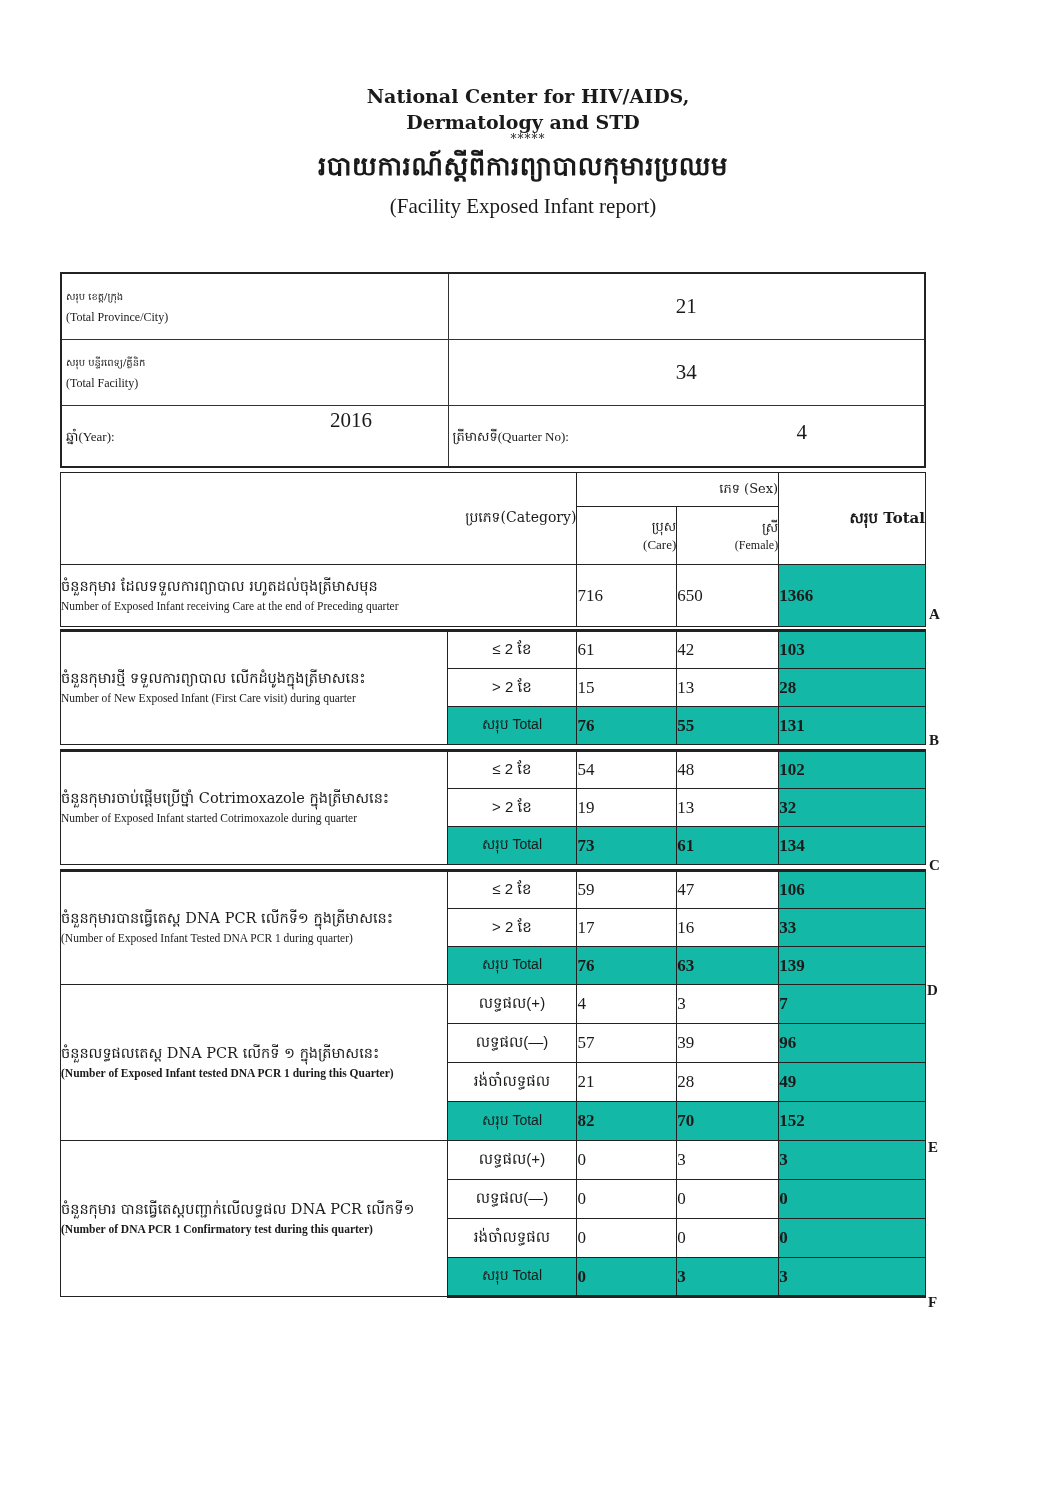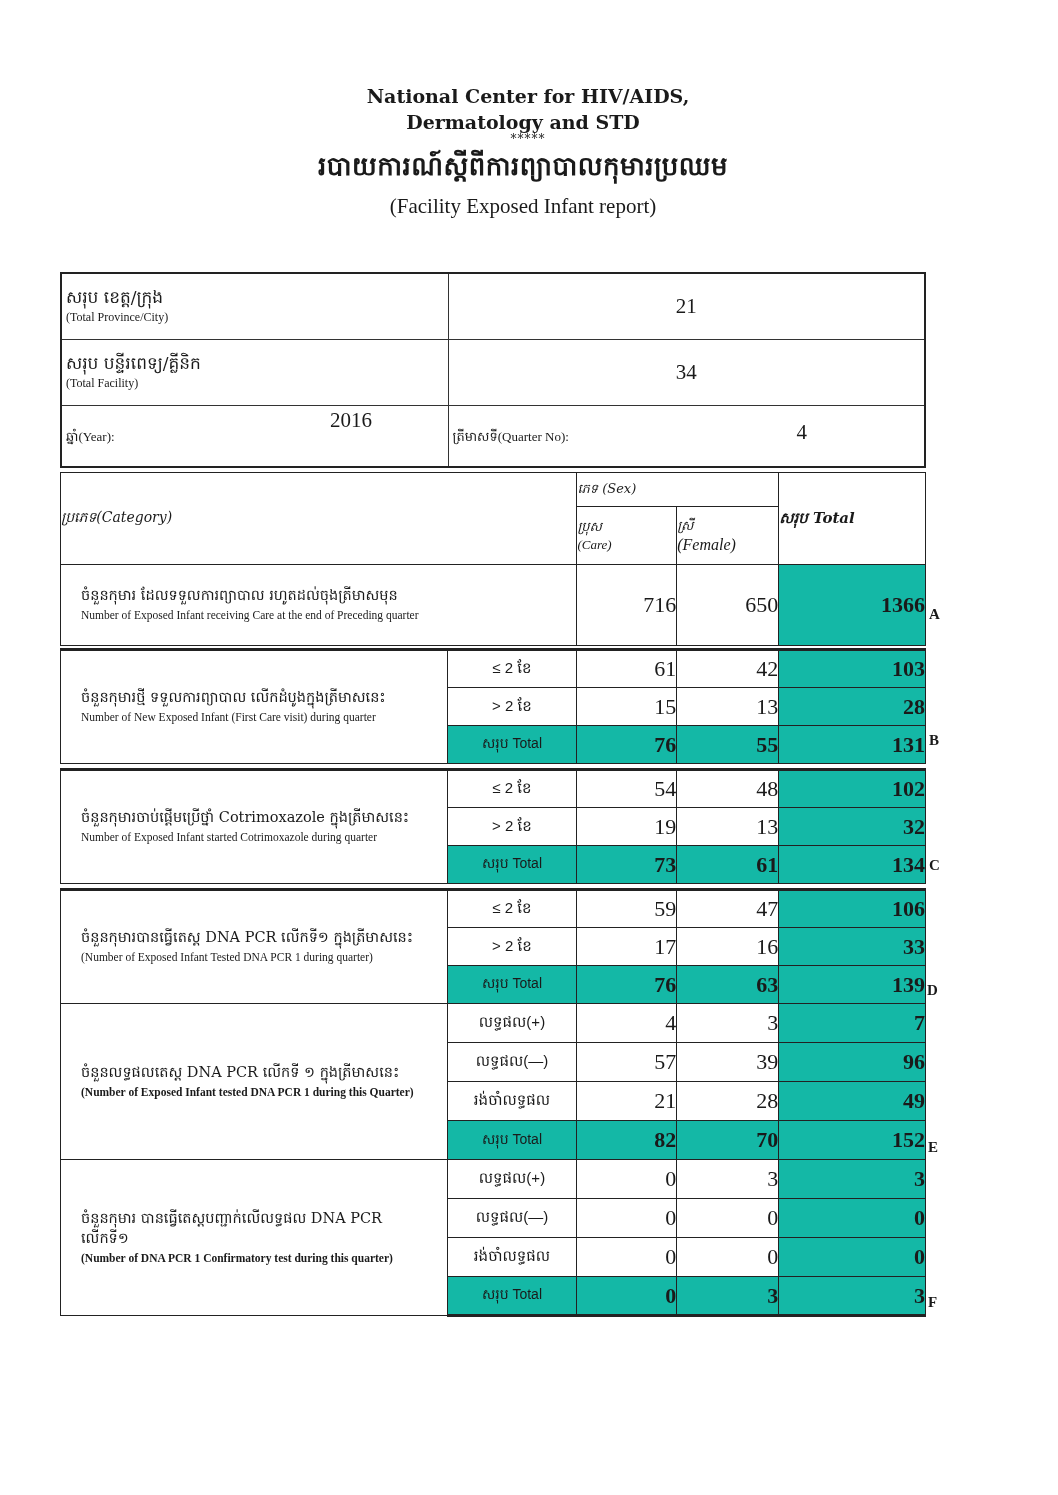--- a/index.html
+++ b/index.html
@@ -11,36 +11,36 @@
   .h-khmer { font-size:26px; line-height:44px; font-weight:bold; margin-left:-20px; letter-spacing:0.5px; }
   .h-eng { font-family:"Liberation Serif",serif; font-size:21px; line-height:36px; margin-left:-20px; }
 
   table { border-collapse:collapse; position:absolute; }
   td { border:1.5px solid #222; padding:0; vertical-align:middle; }
 
   
   #info { left:60px; top:272px; width:866px; border:2.5px solid #222; }
   #info td { border:1.5px solid #333; }
   .info-label { font-size:13px; line-height:20px; padding:4px 4px 2px 4px; }
-  .info-label .km { font-size:17px; }
+  .info-label .km { font-size:10px; }
   .info-label .en { font-size:12px; font-family:"Liberation Serif",serif; }
   .info-val { text-align:center; font-size:21px; font-family:"Liberation Serif",serif; }
 
   
   #main { left:60px; top:472px; width:866px; }
   #main td { border:1.5px solid #222; }
   .thick-top td { border-top:3px solid #222; }
-  .cat-cell { padding:20px; font-size:14px; line-height:20px; }
+  .cat-cell { padding:0; font-size:14px; line-height:20px; }
   .cat-cell .km { font-size:14.5px; display:block; }
   .cat-cell .en { font-size:11.5px; font-family:"Liberation Serif",serif; display:block; }
   .sub-cell { text-align:center; font-size:15px; font-family:"Liberation Sans",sans-serif; }
-  .num { text-align:right; font-size:22px; font-family:"Liberation Serif",serif; }
+  .num { text-align:left; font-size:17px; font-family:"Liberation Serif",serif; }
   .num.bold { font-weight:bold; }
   .shade { background:#14b8a6; }
-  .hdr { text-align:left; font-size:13px;font-style:italic; }
+  .hdr { text-align:right; font-size:13px; }
   .letter { position:absolute; font-family:"Liberation Serif",serif; font-weight:bold; font-size:15px; }
 </style>
 </head>
 <body>
 
 <div class="header">
   <div class="h-org1">National Center for HIV/AIDS,</div>
   <div class="h-org2">Dermatology and STD</div>
   <div class="h-stars">*****</div>
   <div class="h-khmer">របាយការណ៍ស្តីពីការព្យាបាលកុមារប្រឈម</div>
@@ -95,21 +95,21 @@
     <td colspan="2" class="hdr">ភេទ (Sex)</td>
     <td rowspan="2" class="hdr" style="font-size:15px;font-weight:bold">សរុប Total</td>
   </tr>
   <tr style="height:58px">
     <td class="hdr">
       <div>ប្រុស</div>
       <div style="font-family:'Liberation Serif',serif">(Care)</div>
     </td>
     <td class="hdr">
       <div>ស្រី</div>
-      <div style="font-family:'Liberation Serif',serif;font-size:16px">(Female)</div>
+      <div style="font-family:'Liberation Serif',serif;font-size:12px">(Female)</div>
     </td>
   </tr>
 
   <tr style="height:62px">
     <td colspan="2" class="cat-cell">
       <span class="km">ចំនួនកុមារ ដែលទទួលការព្យាបាល រហូតដល់ចុងត្រីមាសមុន</span>
       <span class="en">Number of Exposed Infant receiving Care at the end of Preceding quarter</span>
     </td>
     <td class="num">716</td>
     <td class="num">650</td>

